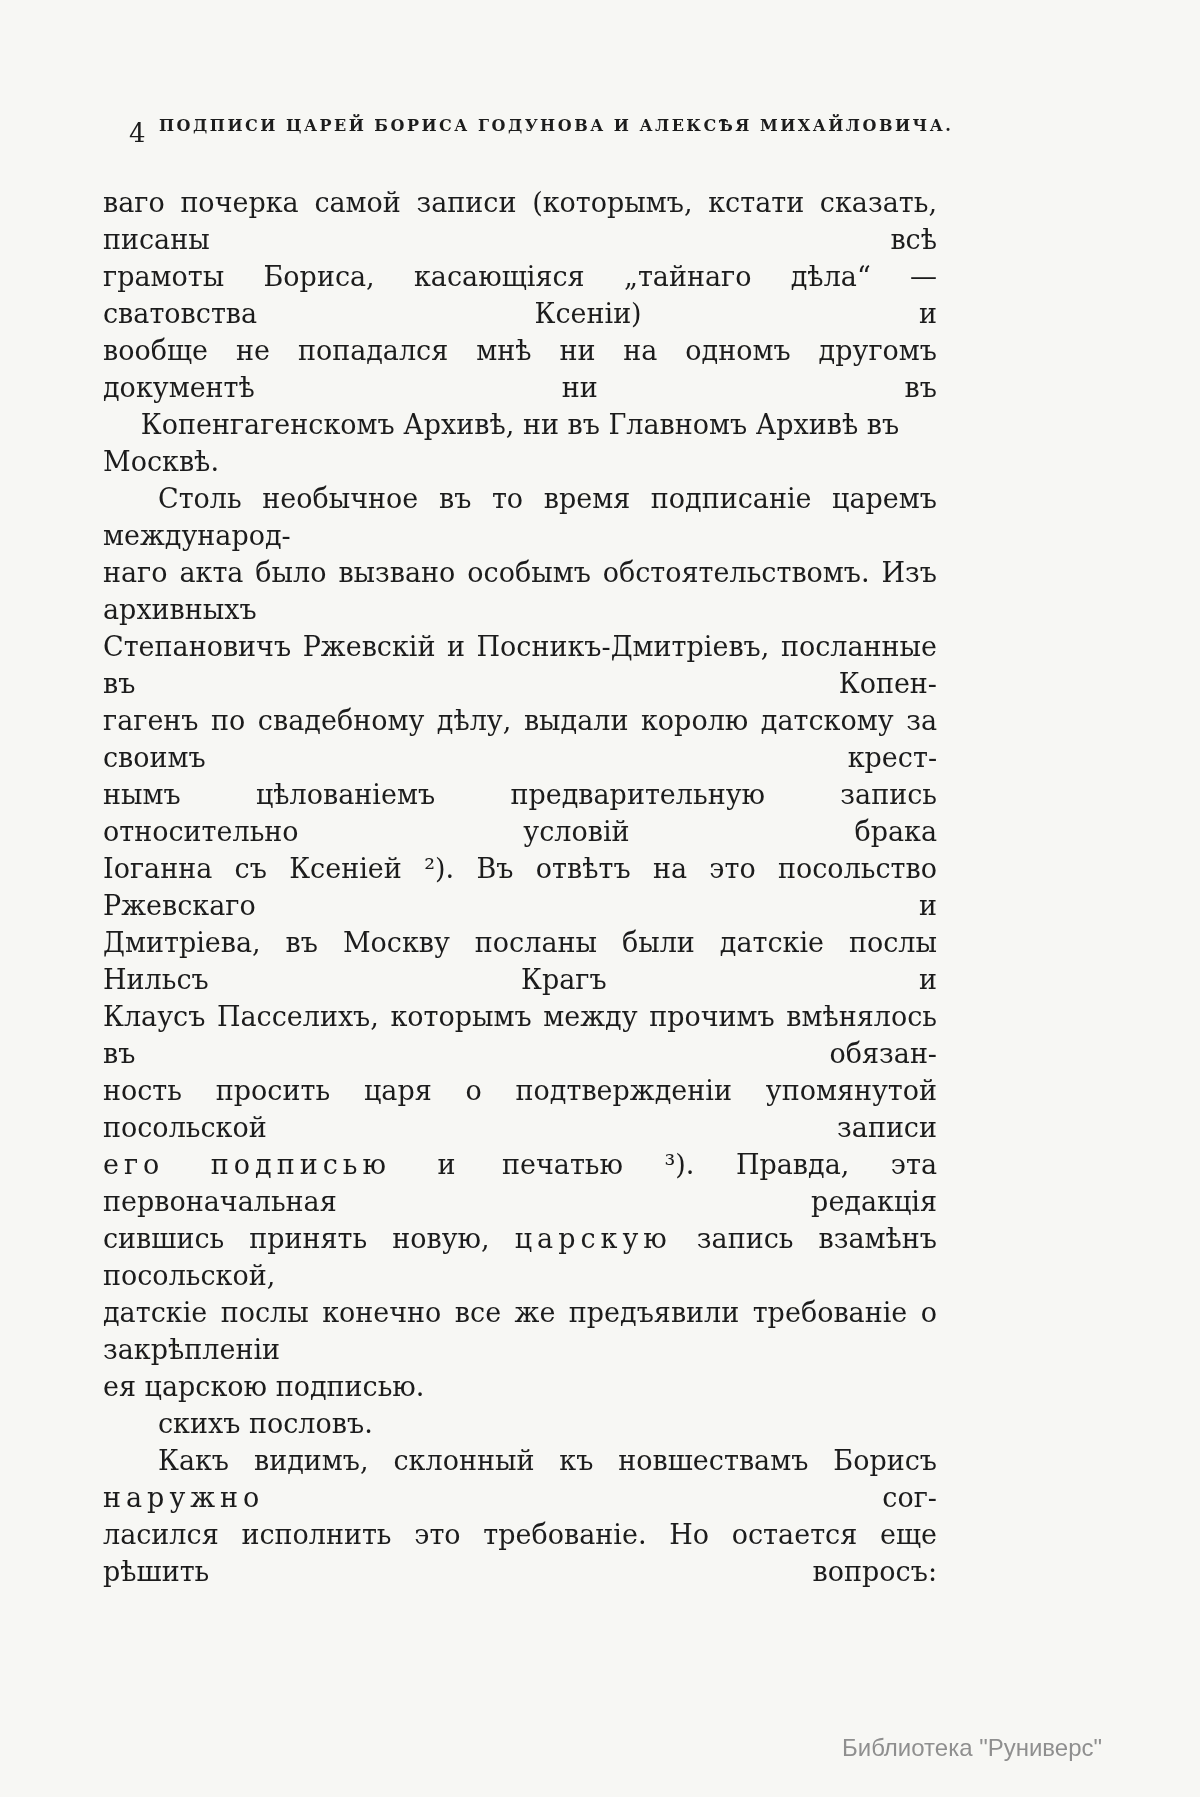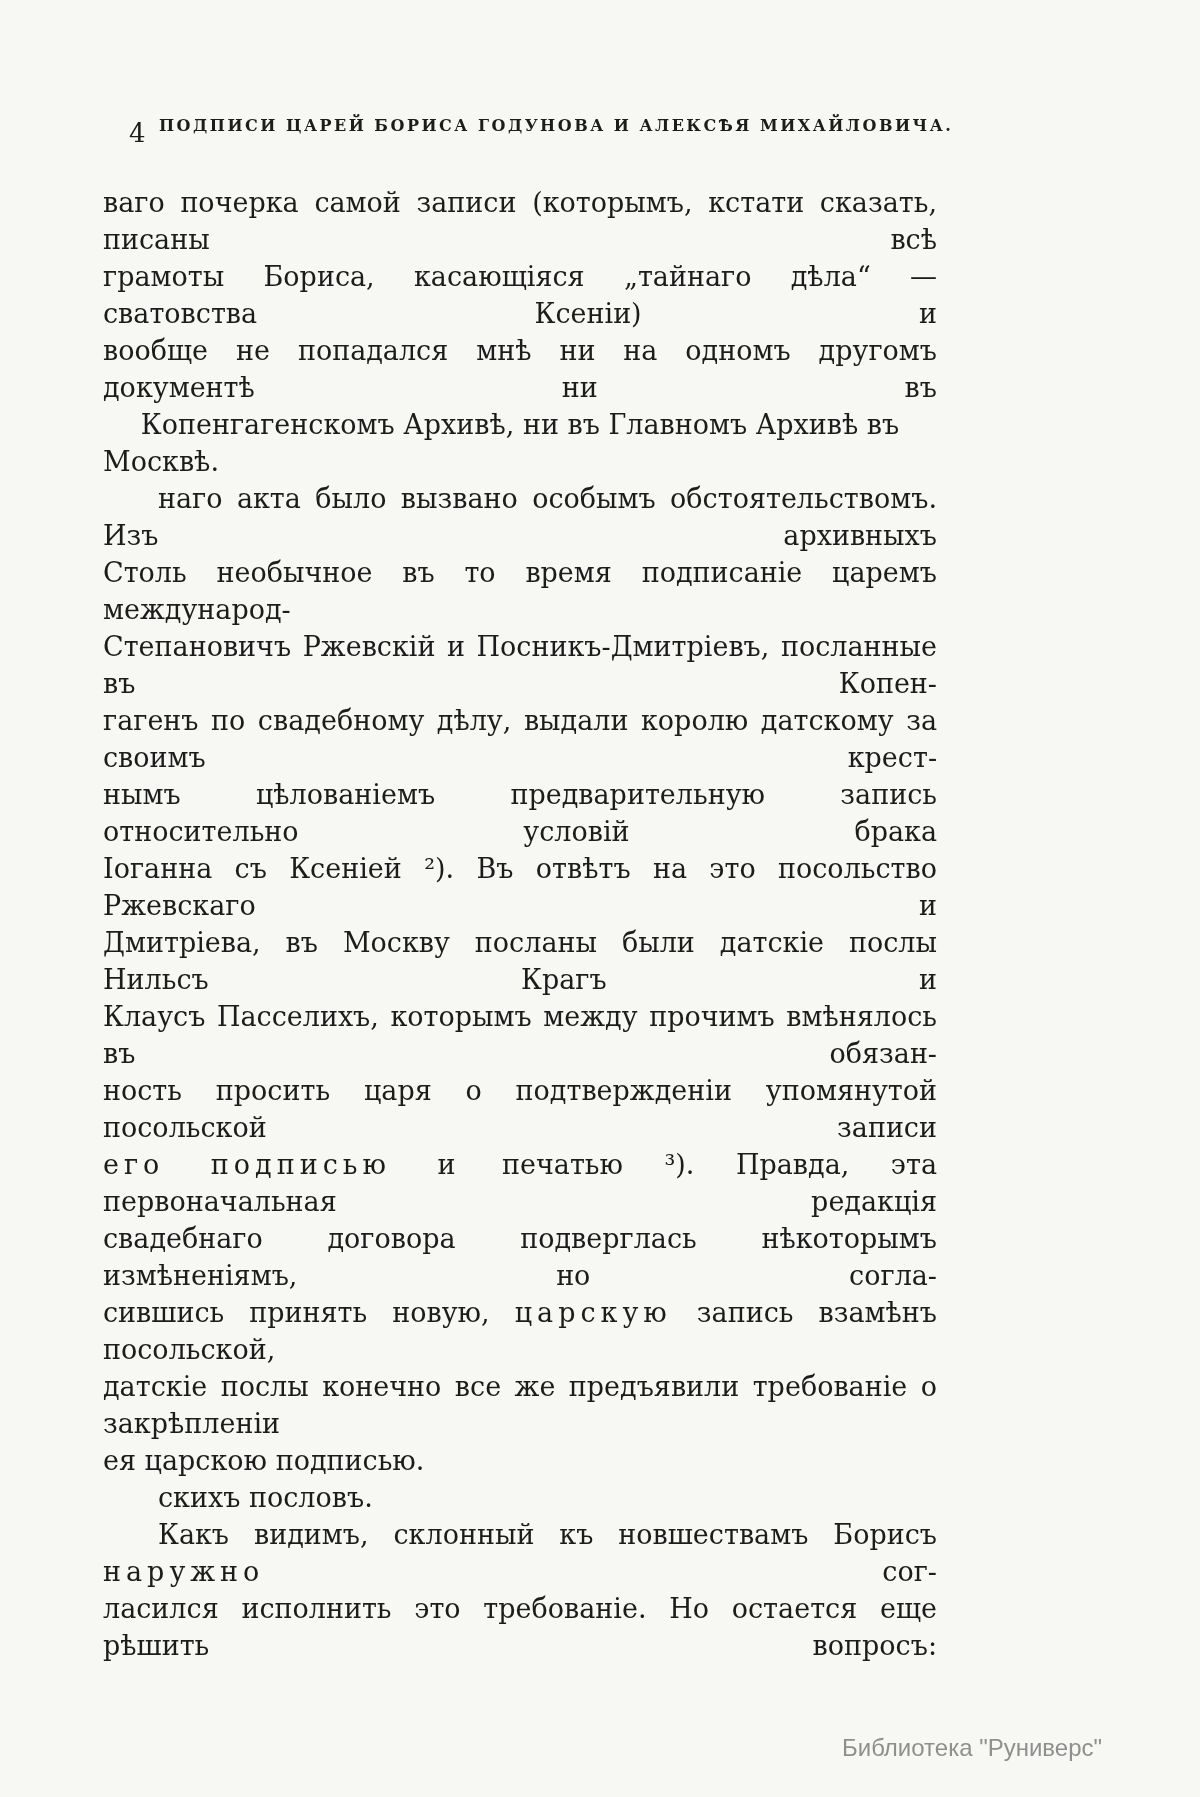--- a/index.html
+++ b/index.html
@@ -82,31 +82,30 @@
     </div>
 
     <div class="bodytext" id="body-text">
         <div class="para">
           <div class="line"><span>ваго почерка самой записи (которымъ, кстати сказать, писаны всѣ</span></div>
           <div class="line"><span>грамоты Бориса, касающіяся „тайнаго дѣла“ — сватовства Ксеніи) и</span></div>
           <div class="line"><span>вообще не попадался мнѣ ни на одномъ другомъ документѣ ни въ</span></div>
           <div class="line no-just"><span>Копенгагенскомъ Архивѣ, ни въ Главномъ Архивѣ въ Москвѣ.</span></div>
         </div>
         <div class="para indent">
+          <div class="line"><span>Столь необычное въ то время подписаніе царемъ международ-</span></div>
           <div class="line"><span>наго акта было вызвано особымъ обстоятельствомъ. Изъ архивныхъ</span></div>
-          <div class="line"><span>Столь необычное въ то время подписаніе царемъ международ-</span></div>
           <div class="line"><span>Степановичъ Ржевскій и Посникъ-Дмитріевъ, посланные въ Копен-</span></div>
           <div class="line"><span>гагенъ по свадебному дѣлу, выдали королю датскому за своимъ крест-</span></div>
           <div class="line"><span>нымъ цѣлованіемъ предварительную запись относительно условій брака</span></div>
           <div class="line"><span>Іоганна съ Ксеніей ²). Въ отвѣтъ на это посольство Ржевскаго и</span></div>
           <div class="line"><span>Дмитріева, въ Москву посланы были датскіе послы Нильсъ Крагъ и</span></div>
           <div class="line"><span>Клаусъ Пасселихъ, которымъ между прочимъ вмѣнялось въ обязан-</span></div>
           <div class="line"><span>ность просить царя о подтвержденіи упомянутой посольской записи</span></div>
           <div class="line"><span class="sp">его подписью и</span><span> печатью ³). Правда, эта первоначальная редакція</span></div>
-          <div class="line"><span>свадебнаго договора подверглась нѣкоторымъ измѣненіямъ, но согла-</span></div>
           <div class="line"><span>сившись принять новую, </span><span class="sp">царскую</span><span> запись взамѣнъ посольской,</span></div>
           <div class="line"><span>датскіе послы конечно все же предъявили требованіе о закрѣпленіи</span></div>
           <div class="line no-just"><span>ея царскою подписью.</span></div>
         </div>
         <div class="para indent">
           <div class="line no-just"><span>скихъ пословъ.</span></div>
         </div>
         <div class="para indent">
           <div class="line"><span>Какъ видимъ, склонный къ новшествамъ Борисъ </span><span class="sp">наружно</span><span> сог-</span></div>
           <div class="line"><span>ласился исполнить это требованіе. Но остается еще рѣшить вопросъ:</span></div>

